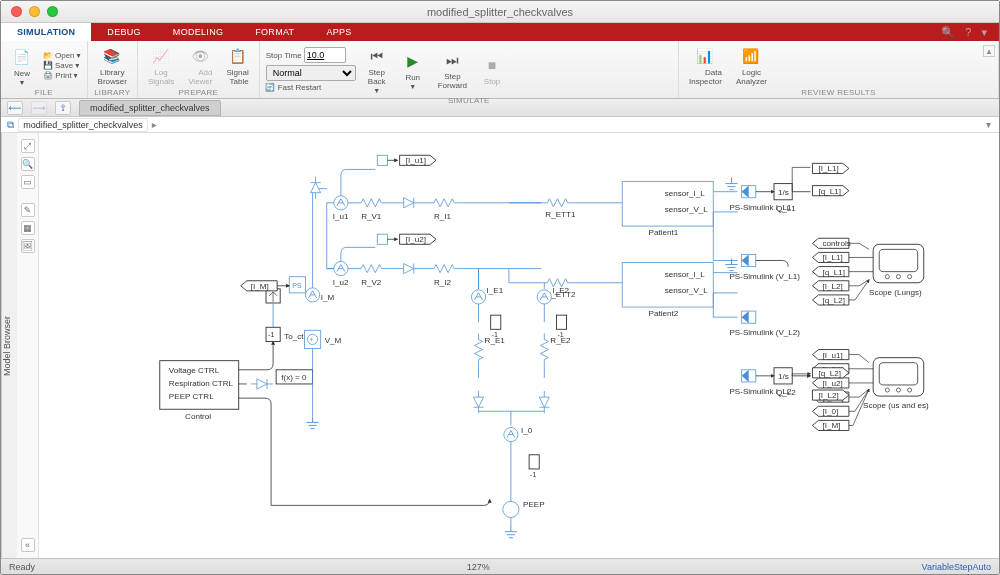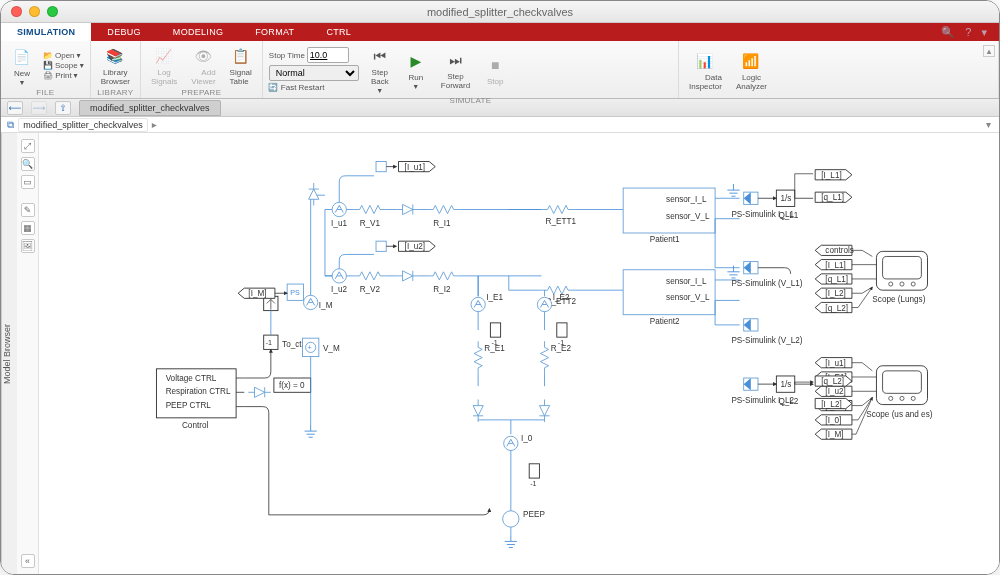--- a/index.html
+++ b/index.html
@@ -1,17 +1,17 @@
 <!DOCTYPE html>
 <html><head>
 <meta charset="utf-8">
 <style>
   * { box-sizing: border-box; margin: 0; padding: 0; }
   body { font-family: "Segoe UI", Arial, sans-serif; font-size: 10px; background: #fff; color: #333; }
-  .window { width: 1000px; height: 575px; border: 1px solid #888; border-radius: 14px; overflow: hidden; display: flex; flex-direction: column; box-shadow: 0 4px 20px rgba(0,0,0,0.15); }
+  .window { width: 1000px; height: 575px; border: 1px solid #888; border-radius: 2px; overflow: hidden; display: flex; flex-direction: column; box-shadow: 0 4px 20px rgba(0,0,0,0.15); }
   
   .titlebar { height: 22px; background: linear-gradient(#f6f6f6,#e6e6e6); display: flex; align-items: center; padding: 0 10px; border-bottom: 1px solid #c9c9c9; position: relative; }
   .traffic { display: flex; gap: 7px; }
   .dot { width: 11px; height: 11px; border-radius: 50%; border: 0.5px solid rgba(0,0,0,0.15); }
   .dot.r { background:#ff5f57;} .dot.y{background:#febc2e;} .dot.g{background:#28c840;}
   .titlebar .title { position: absolute; left: 0; right: 0; text-align: center; font-size: 11px; color: #666; pointer-events: none; }
   
   .tabstrip { height: 18px; background: #b91c1c; display: flex; align-items: stretch; }
   .tabstrip .tab { color: #fff; font-size: 9px; padding: 3px 16px; display: flex; align-items: center; cursor: pointer; letter-spacing: 0.3px; }
   .tabstrip .tab.active { background: #fff; color: #0e4a8a; font-weight: 600; }
@@ -63,42 +63,42 @@
       <div class="dot g"></div>
     </div>
     <div class="title">modified_splitter_checkvalves</div>
   </div>
 
   <div class="tabstrip">
     <div class="tab active">SIMULATION</div>
     <div class="tab">DEBUG</div>
     <div class="tab">MODELING</div>
     <div class="tab">FORMAT</div>
-    <div class="tab">CTRL</div>
+    <div class="tab">APPS</div>
     <div class="filler"></div>
     <div class="rightctrls">
       <span style="opacity:.7">🔍</span>
       <span style="opacity:.7">?</span>
       <span style="opacity:.7">▾</span>
     </div>
   </div>
 
   <div class="toolstrip">
     <div class="collapse">▴</div>
 
     <div class="chunk">
       <div class="row">
         <div class="ico">
             <div class="glyph">📄</div>
             <span>New</span>
             <span style="font-size:7px">▼</span>
           </div>
         <div style="display:flex;flex-direction:column;gap:1px">
           <div class="mini">📂 <span>Open</span> ▾</div>
-          <div class="mini">💾 <span>Scope</span> ▾</div>
+          <div class="mini">💾 <span>Save</span> ▾</div>
           <div class="mini">🖨 <span>Print</span> ▾</div>
         </div>
       </div>
       <div class="lbl">FILE</div>
     </div>
 
     <div class="chunk">
       <div class="row">
         <div class="ico">
             <div class="glyph">📚</div>
@@ -116,21 +116,21 @@
             <span style="white-space:pre;text-align:center">Log
 Signals</span>
           </div>
         <div class="ico" style="opacity:.45">
             <div class="glyph">👁</div>
             <span style="white-space:pre;text-align:right">Add
 Viewer</span>
           </div>
         <div class="ico">
             <div class="glyph">📋</div>
-            <span style="white-space:pre;text-align:left">Signal
+            <span style="white-space:pre;text-align:right">Signal
 Table</span>
           </div>
       </div>
       <div class="lbl">PREPARE</div>
     </div>
 
     <div class="chunk" style="flex:1">
       <div class="row">
         <div style="display:flex;flex-direction:column;gap:2px">
           <div class="mini">
@@ -174,20 +174,21 @@
             <span style="white-space:pre;text-align:right">Data
 Inspector</span>
           </div>
         <div class="ico">
             <div class="glyph">📶</div>
             <span style="white-space:pre;text-align:center">Logic
 Analyzer</span>
           </div>
         <div style="flex:1"></div>
       </div>
+      <div class="lbl">REVIEW RESULTS</div>
     </div>
   </div>
 
   <div class="navrow">
     <div class="btn">⟵</div>
     <div class="btn" style="opacity:.4">⟶</div>
     <div class="btn">⇧</div>
     <div class="tabfile">modified_splitter_checkvalves</div>
     <div style="flex:1"></div>
   </div>
@@ -517,13 +518,18 @@
         <path d="M662 78 v48 h24" class="wire"></path>
         <path d="M662 158 v24 h24" class="wire"></path>
         <path d="M704 126 h26 q6 0 6 6 v0" stroke="#333" stroke-width="0.8" fill="none"></path>
         <path d="M740 58 h18 M740 240 h18" stroke="#333" stroke-width="0.8" marker-end="url(#ah)"></path>
 
         <path d="M740 58 v-24 h18 M740 240 v-2 h18" stroke="#333" stroke-width="0.7" fill="none" marker-end="url(#ah)"></path>
       </svg>
     </div>
   </div>
 
+  <div class="statusbar">
+    <span>Ready</span>
+    <span class="mid">127%</span>
+    <span style="color:#2a5faf">VariableStepAuto</span>
+  </div>
 </div>
 
 </body></html>

